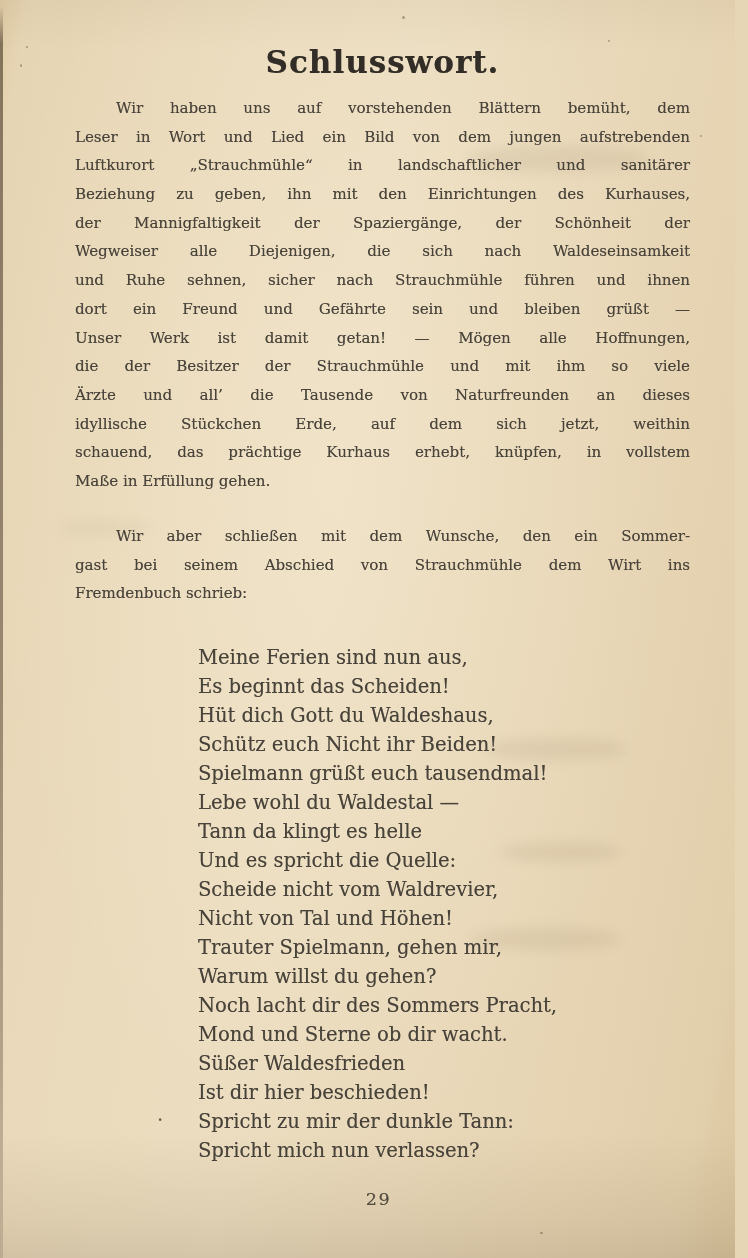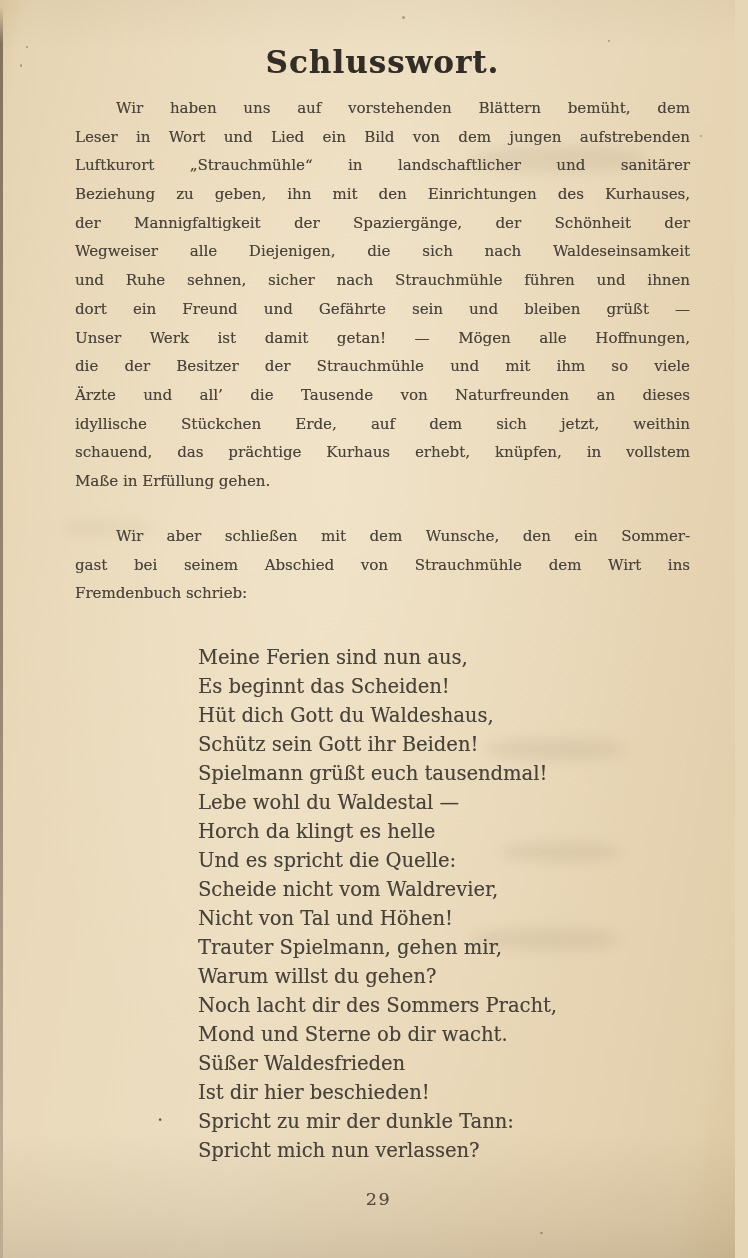--- a/index.html
+++ b/index.html
@@ -165,24 +165,24 @@
   <div class="para para2">
     <div class="jl indent">Wir aber schließen mit dem Wunsche, den ein Sommer-</div>
     <div class="jl">gast bei seinem Abschied von Strauchmühle dem Wirt ins</div>
     <div class="jl lastline">Fremdenbuch schrieb:</div>
   </div>
 
   <div class="poem">
     <div class="pl">Meine Ferien sind nun aus,</div>
     <div class="pl">Es beginnt das Scheiden!</div>
     <div class="pl">Hüt dich Gott du Waldeshaus,</div>
-    <div class="pl">Schütz sein Gott ihr Beiden!</div>
+    <div class="pl">Schütz euch Nicht ihr Beiden!</div>
     <div class="pl">Spielmann grüßt euch tausendmal!</div>
     <div class="pl">Lebe wohl du Waldestal —</div>
-    <div class="pl">Horch da klingt es helle</div>
+    <div class="pl">Tann da klingt es helle</div>
     <div class="pl">Und es spricht die Quelle:</div>
     <div class="pl">Scheide nicht vom Waldrevier,</div>
     <div class="pl">Nicht von Tal und Höhen!</div>
     <div class="pl">Trauter Spielmann, gehen mir,</div>
     <div class="pl">Warum willst du gehen?</div>
     <div class="pl">Noch lacht dir des Sommers Pracht,</div>
     <div class="pl">Mond und Sterne ob dir wacht.</div>
     <div class="pl">Süßer Waldesfrieden</div>
     <div class="pl">Ist dir hier beschieden!</div>
     <div class="pl">Spricht zu mir der dunkle Tann:</div>

